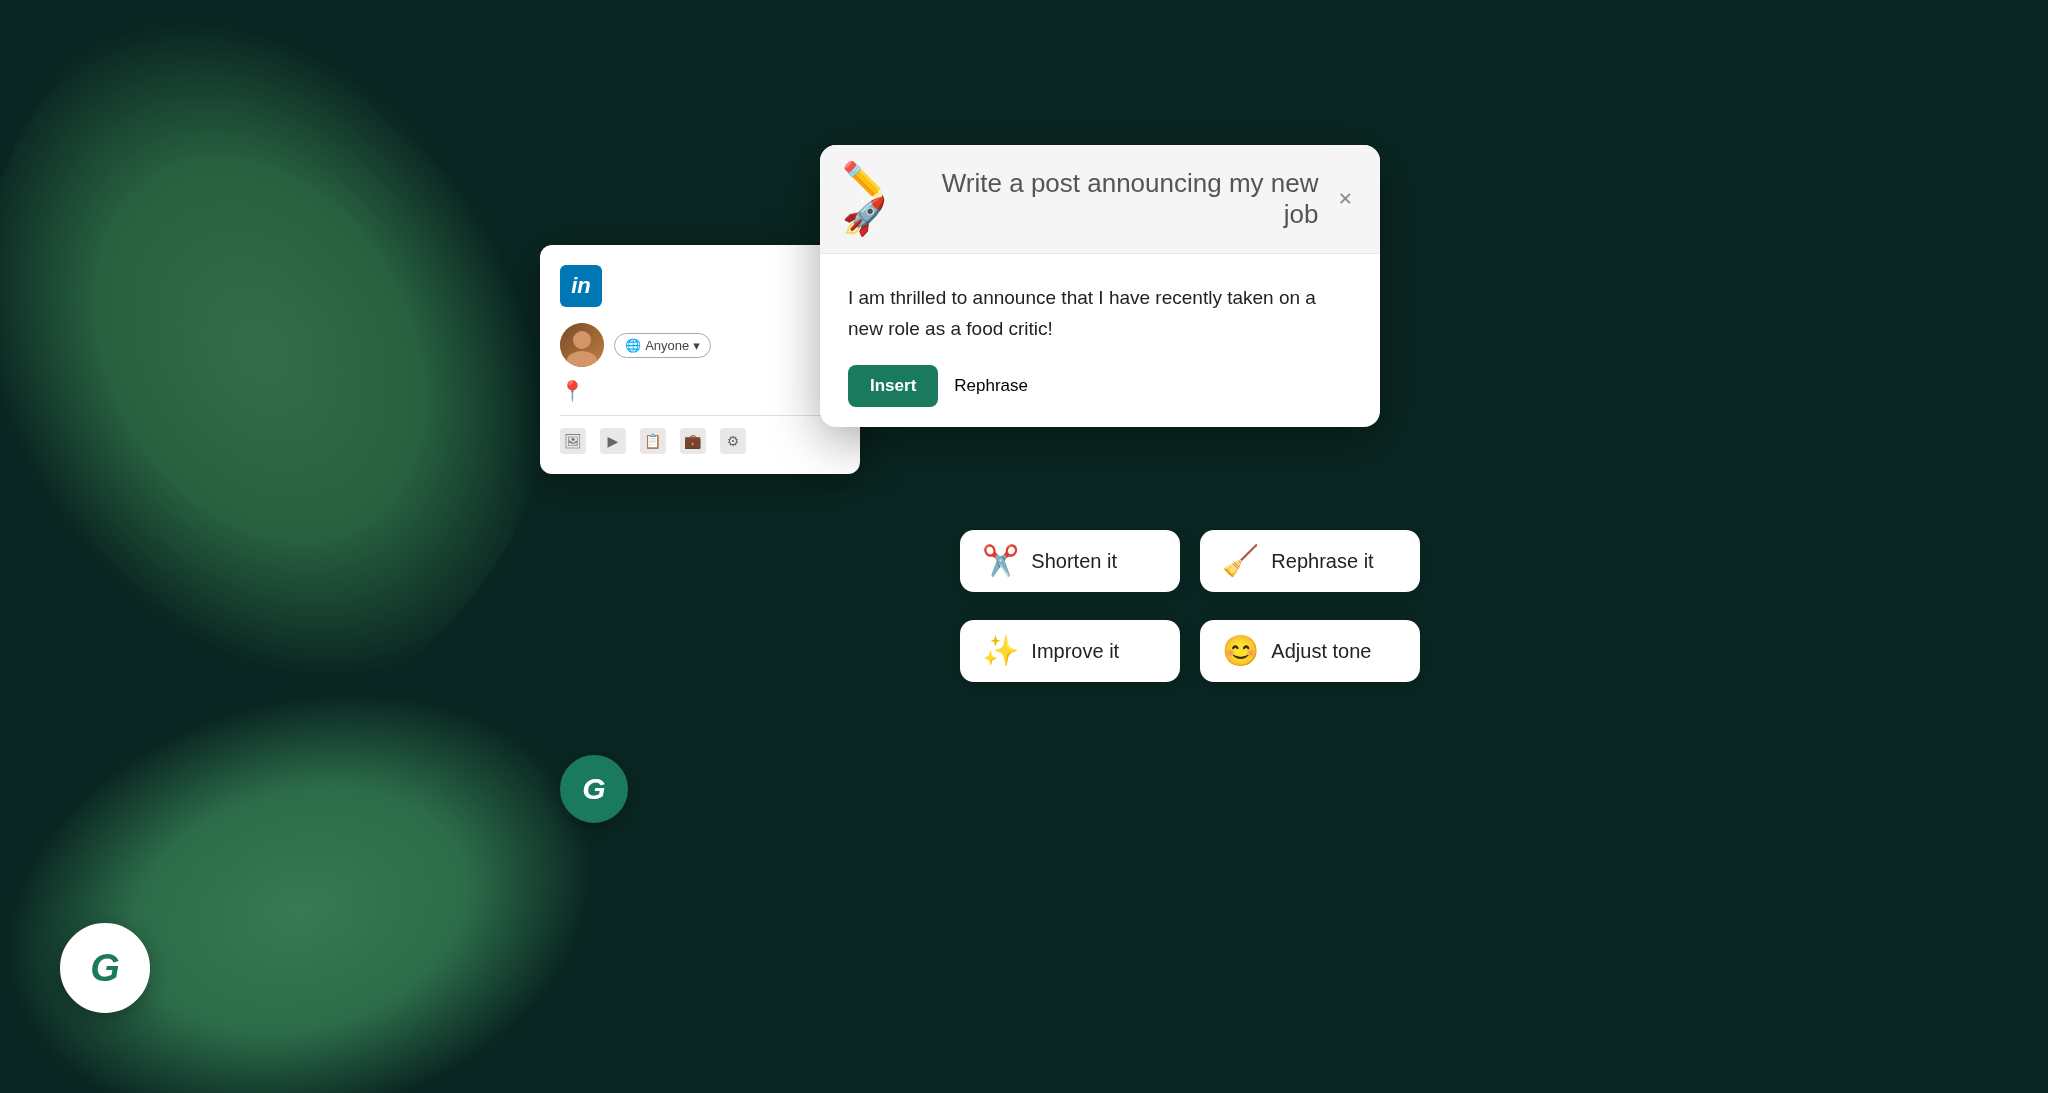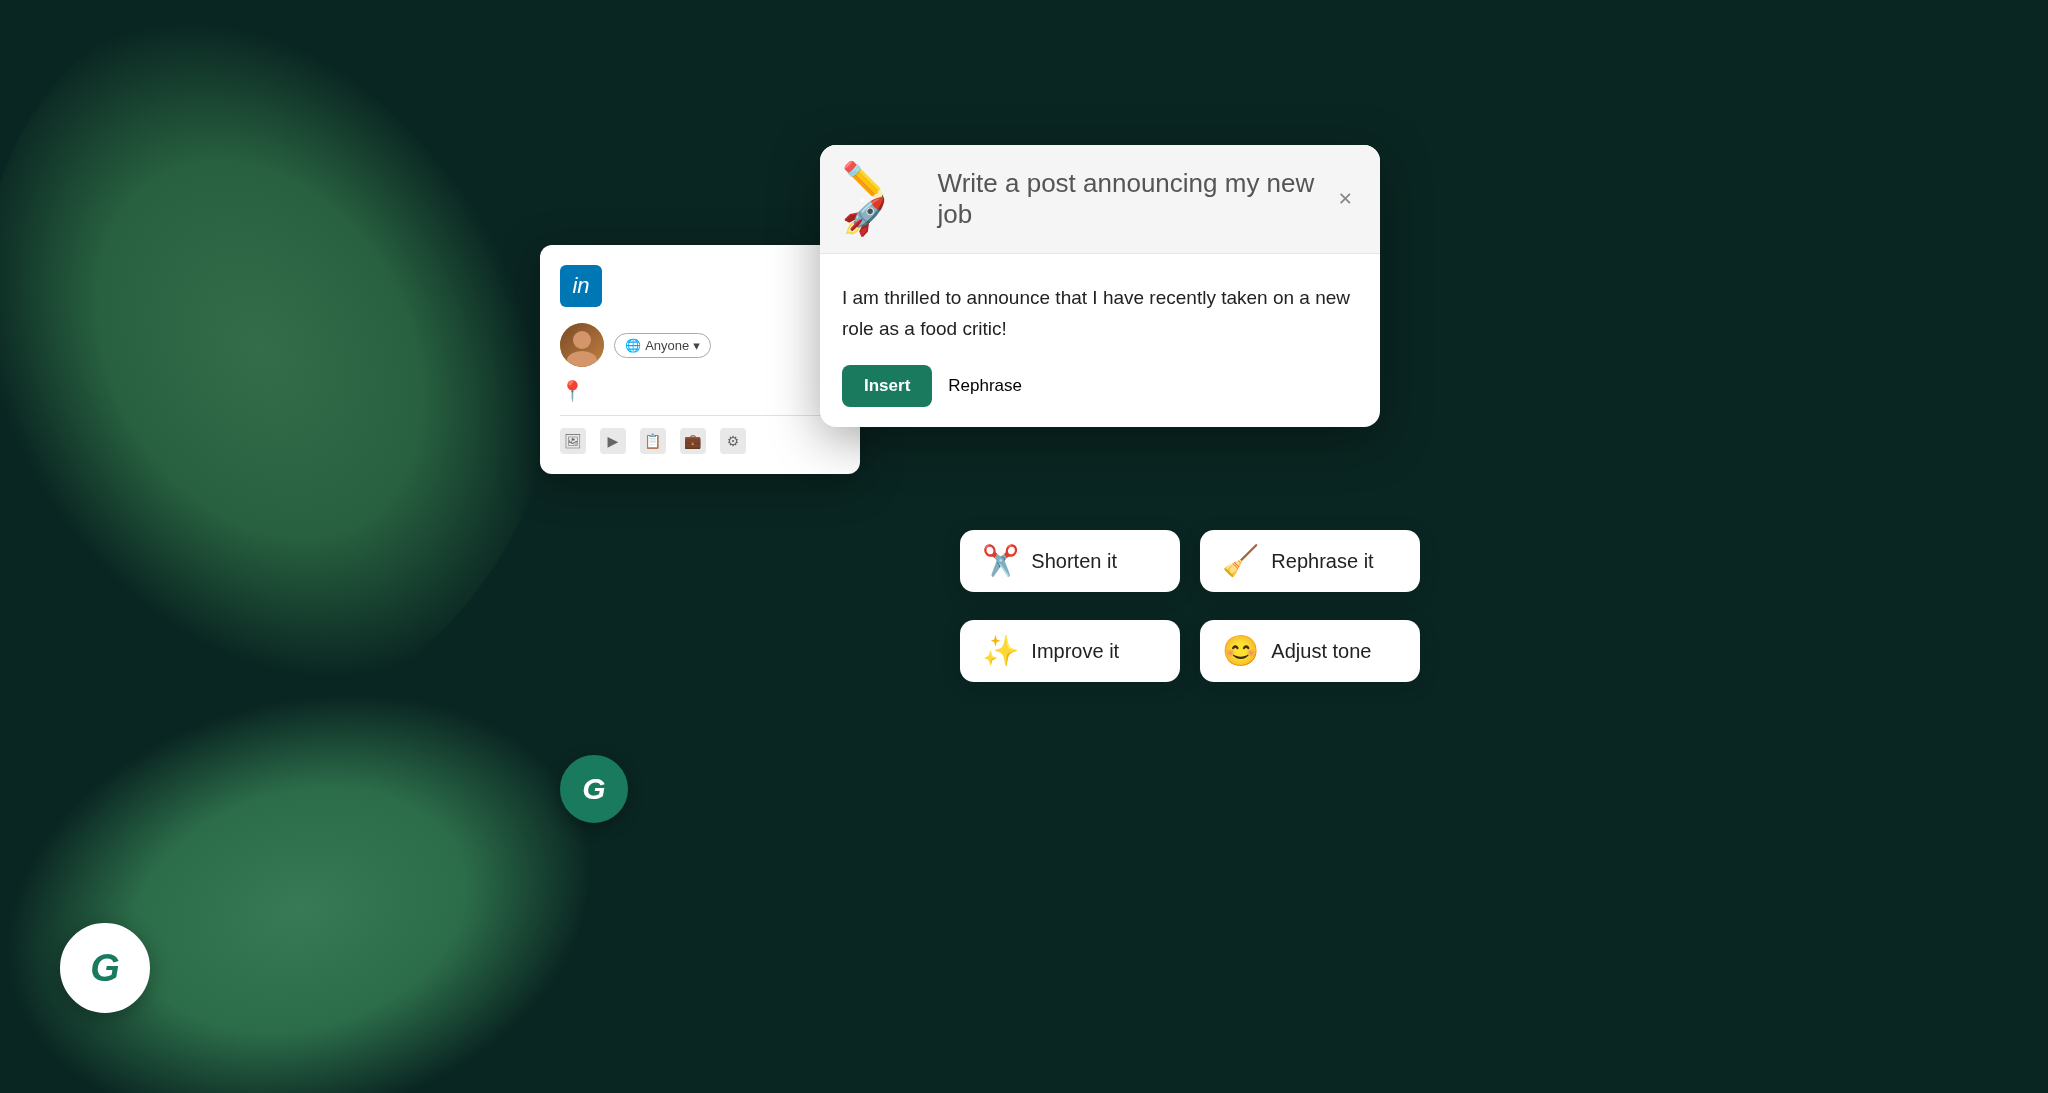--- a/index.html
+++ b/index.html
@@ -114,21 +114,21 @@
 
     .linkedin-logo {
       width: 42px;
       height: 42px;
       background: #0077B5;
       border-radius: 6px;
       display: flex;
       align-items: center;
       justify-content: center;
       color: white;
-      font-weight: 400;
+      font-weight: 700;
       font-size: 22px;
       font-style: italic;
     }
 
     .post-controls {
       display: flex;
       align-items: center;
       gap: 10px;
       margin-bottom: 12px;
     }
@@ -211,36 +211,37 @@
 
     .rocket-emoji {
       font-size: 36px;
       line-height: 1;
     }
 
     .prompt-text {
       font-size: 26px;
       color: #555;
       font-weight: 400;
+      text-align: right;
     }
 
     .close-btn {
       margin-left: auto;
       width: 28px;
       height: 28px;
       display: flex;
       align-items: center;
       justify-content: center;
       cursor: pointer;
       color: #888;
       font-size: 18px;
     }
 
     .ai-content {
-      padding: 28px 22px 20px;
+      padding: 28px 28px 20px;
     }
 
     .ai-paragraph {
       font-size: 19px;
       color: #222;
       line-height: 1.65;
       margin-bottom: 20px;
     }
 
     .ai-actions {

